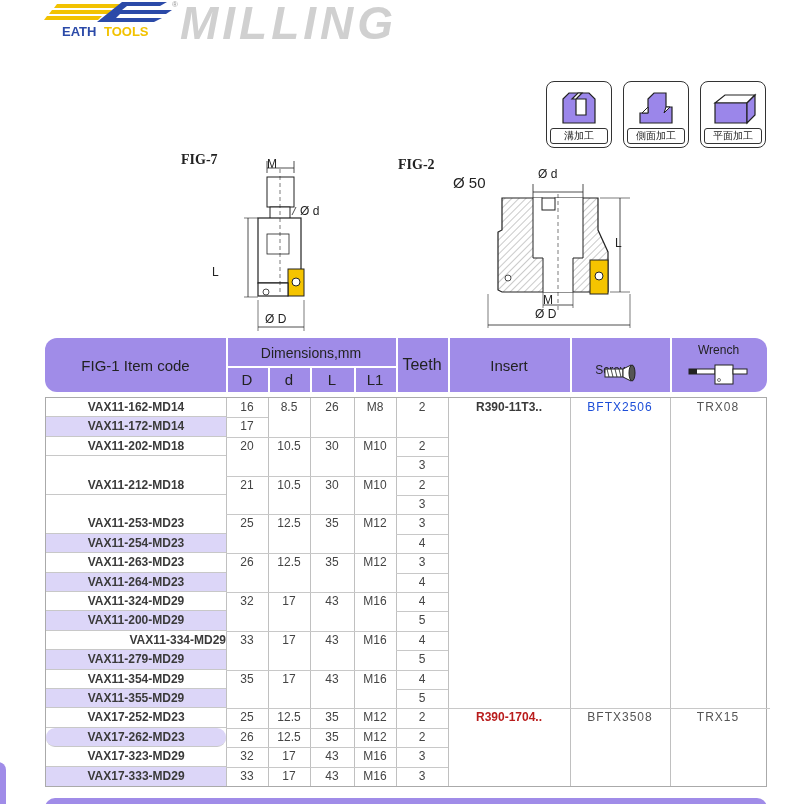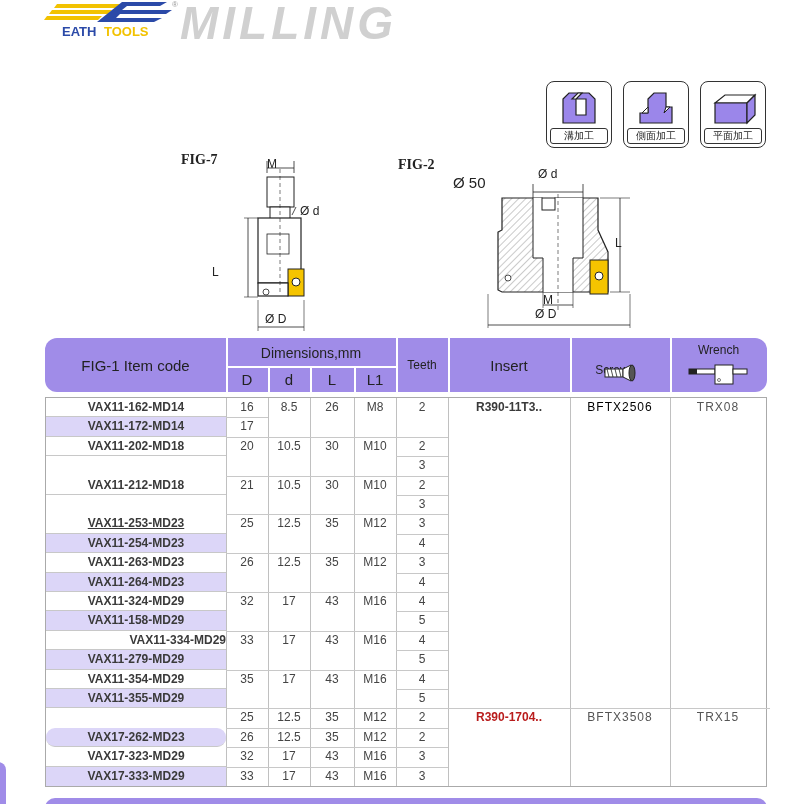--- a/index.html
+++ b/index.html
@@ -149,21 +149,21 @@
 <div class="abs dimtxt" style="left:543px; top:293px;">M</div>
 <div class="abs dimtxt" style="left:535px; top:307px;">Ø D</div>
 
 <div class="abs thead">
   <div class="th" style="left:0; top:0; width:181px; height:54px; font-size:15px;">FIG-1 Item code</div>
   <div class="th" style="left:181px; top:0; width:170px; height:29px; font-size:14px;">Dimensions,mm</div>
   <div class="th" style="left:181px; top:29px; width:42px; height:25px; font-size:15px;">D</div>
   <div class="th" style="left:223px; top:29px; width:42px; height:25px; font-size:15px;">d</div>
   <div class="th" style="left:265px; top:29px; width:44px; height:25px; font-size:15px;">L</div>
   <div class="th" style="left:309px; top:29px; width:42px; height:25px; font-size:15px;">L1</div>
-  <div class="th" style="left:351px; top:0; width:52px; height:54px; font-size:12px;">Teeth</div>
+  <div class="th" style="left:351px; top:0; width:52px; height:54px; font-size:16px;">Teeth</div>
   <div class="th" style="left:403px; top:0; width:122px; height:54px; font-size:15px;">Insert</div>
   <div class="th" style="left:525px; top:4px; width:84px; height:16px; font-size:12px;margin-top:20px;">Screw</div>
   <div class="abs" style="left:558px; top:25px;">
     <svg width="36" height="20" viewBox="0 0 36 20">
       <rect x="2" y="6" width="18" height="8" fill="#fff" stroke="#222"></rect>
       <path d="M4 6 L6 14 M8 6 L10 14 M12 6 L14 14 M16 6 L18 14" stroke="#222" stroke-width="0.8"></path>
       <polygon points="20,6 28,2 28,18 20,14" fill="#fff" stroke="#222"></polygon>
       <ellipse cx="29" cy="10" rx="3" ry="8" fill="#555" stroke="#222"></ellipse>
     </svg>
   </div>
@@ -187,30 +187,31 @@
   <div class="vsep" style="left:265px; top:29px; height:25px;"></div>
   <div class="vsep" style="left:309px; top:29px; height:25px;"></div>
 </div>
 
 <div class="abs tbody">
 
   <div class="code-cell" style="top:0px;">VAX11-162-MD14</div>
   <div class="code-cell alt" style="top:19.4px;">VAX11-172-MD14</div>
   <div class="code-cell" style="top:38.8px;">VAX11-202-MD18</div>
   <div class="code-cell" style="top:77.6px;">VAX11-212-MD18</div>
-  <div class="code-cell" style="top:116.4px;text-decoration:underline;">VAX11-253-MD23</div>
+  <div class="code-cell" style="top:116.4px;">VAX11-253-MD23</div>
   <div class="code-cell alt" style="top:135.8px;">VAX11-254-MD23</div>
   <div class="code-cell" style="top:155.2px;">VAX11-263-MD23</div>
   <div class="code-cell alt" style="top:174.6px;">VAX11-264-MD23</div>
   <div class="code-cell" style="top:194px;">VAX11-324-MD29</div>
-  <div class="code-cell alt" style="top:213.4px;">VAX11-158-MD29</div>
+  <div class="code-cell alt" style="top:213.4px;">VAX11-200-MD29</div>
   <div class="code-cell" style="top:232.8px;text-align:right;">VAX11-334-MD29</div>
   <div class="code-cell alt" style="top:252.2px;">VAX11-279-MD29</div>
   <div class="code-cell" style="top:271.6px;">VAX11-354-MD29</div>
   <div class="code-cell alt" style="top:291px;">VAX11-355-MD29</div>
+  <div class="code-cell" style="top:310.4px;">VAX17-252-MD23</div>
   <div class="code-cell alt" style="top:329.8px;border-radius:9px;">VAX17-262-MD23</div>
   <div class="code-cell" style="top:349.2px;">VAX17-323-MD29</div>
   <div class="code-cell alt" style="top:368.6px; border-bottom:none;">VAX17-333-MD29</div>
 
   <div class="vline" style="left:180px; height:388px;"></div>
   <div class="vline" style="left:222px; height:388px;"></div>
   <div class="vline" style="left:264px; height:388px;"></div>
   <div class="vline" style="left:308px; height:388px;"></div>
   <div class="vline" style="left:350px; height:388px;"></div>
   <div class="vline" style="left:402px; height:388px;"></div>
@@ -313,21 +314,21 @@
   <div class="cell" style="left:308px; top:349.2px; width:42px;">M16</div>
   <div class="cell" style="left:350px; top:349.2px; width:52px;">3</div>
 
   <div class="cell" style="left:180px; top:368.6px; width:42px;">33</div>
   <div class="cell" style="left:222px; top:368.6px; width:42px;">17</div>
   <div class="cell" style="left:264px; top:368.6px; width:44px;">43</div>
   <div class="cell" style="left:308px; top:368.6px; width:42px;">M16</div>
   <div class="cell" style="left:350px; top:368.6px; width:52px;">3</div>
 
   <div class="cell" style="left:402px; top:0px; width:122px; font-weight:bold; color:#3a3a3a;">R390-11T3..</div>
-  <div class="cell" style="left:524px; top:0px; width:100px; letter-spacing:1px; color:#000000;">BFTX2506</div>
+  <div class="cell" style="left:524px; top:0px; width:100px; letter-spacing:1px; color:#1d4ed8;">BFTX2506</div>
   <div class="cell" style="left:624px; top:0px; width:96px; letter-spacing:1px; color:#555;">TRX08</div>
 
   <div class="cell" style="left:402px; top:310.4px; width:122px; font-weight:bold; color:#b91c1c;">R390-1704..</div>
   <div class="cell" style="left:524px; top:310.4px; width:100px; letter-spacing:1px; color:#555;">BFTX3508</div>
   <div class="cell" style="left:624px; top:310.4px; width:96px; letter-spacing:1px; color:#555;">TRX15</div>
 </div>
 
 <div class="abs bottom-head"></div>
 <div class="abs side-tab"></div>
 

